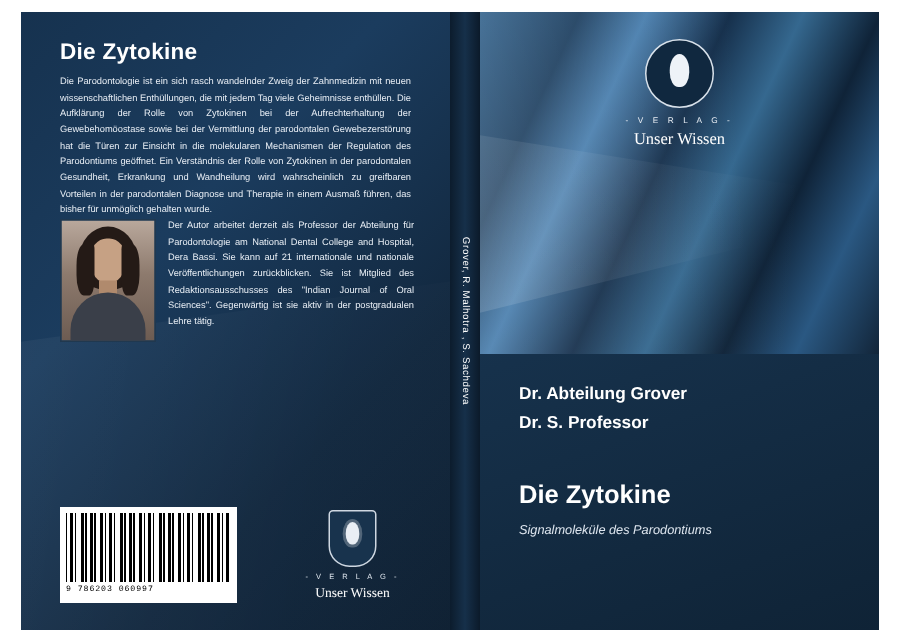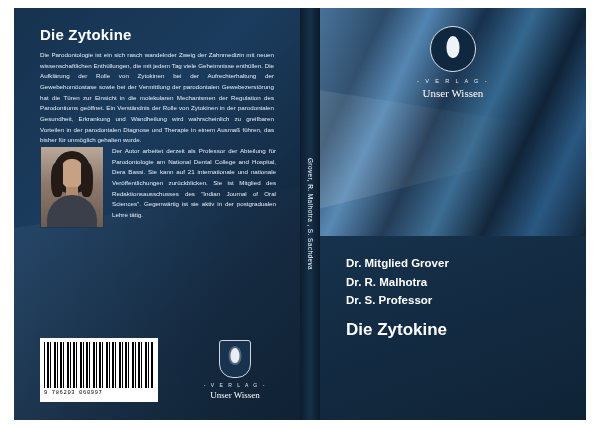--- a/index.html
+++ b/index.html
@@ -375,21 +375,21 @@
   <div class="front-cover">
     <div class="front-image"></div>
 
     <div class="emblem">
       <div class="emblem-circle"></div>
       <div class="emblem-verlag">- V E R L A G -</div>
       <div class="emblem-name">Unser Wissen</div>
     </div>
 
     <div class="front-authors">
-      <div>Dr. Mitglied Grover</div>
-      <div>Dr. R. Malhotra</div>
+      <div>Dr. Abteilung Grover</div>
       <div>Dr. S. Professor</div>
     </div>
 
     <div class="front-title">Die Zytokine</div>
+    <div class="front-subtitle">Signalmoleküle des Parodontiums</div>
   </div>
 
 </div>
 
 </body></html>

